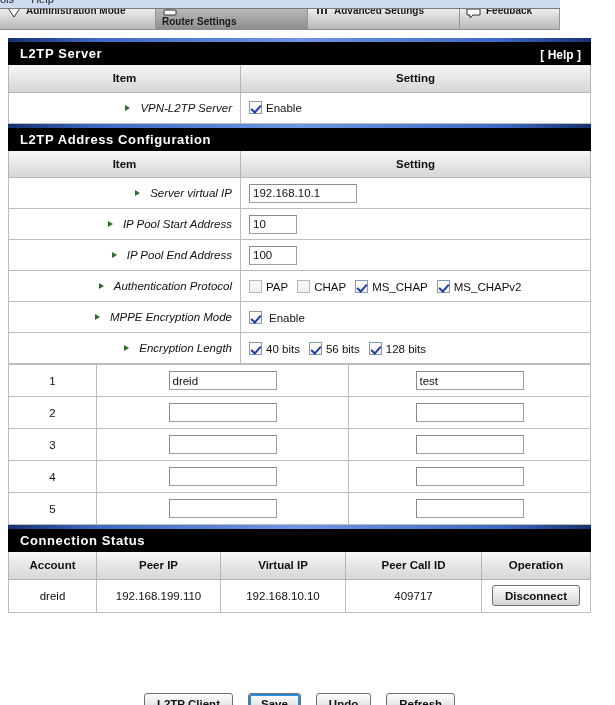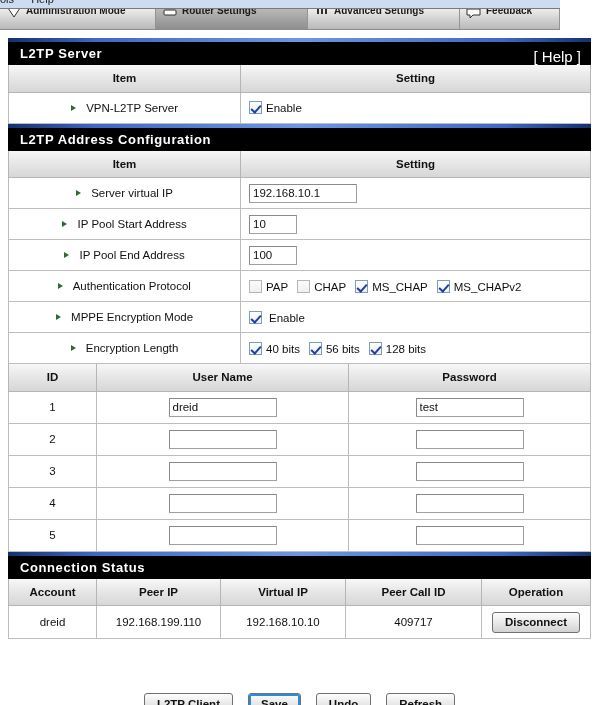--- a/index.html
+++ b/index.html
@@ -35,20 +35,21 @@
     position: relative;
     height: 100%;
     display: flex; align-items: flex-start;
     padding: 0 6px;
     border-right: 1px solid #949494;
     background: linear-gradient(#ededed 0%, #d2d2d2 50%, #b8b8b8 100%);
     overflow: hidden;
   }
   .chrome-tab.sel {
     background: linear-gradient(#b9b9b9 0%, #9f9f9f 60%, #8e8e8e 100%);
+    flex-direction: column;
   }
   .chrome-tab .ticon {
     width: 16px; height: 13px; margin-top: -2px; margin-right: 4px;
     flex: none;
   }
   .chrome-tab .tlabel {
     font-size: 10px; font-weight: bold; color: #1a1a1a;
     margin-top: -4px; white-space: nowrap;
   }
   .chrome-tab.w1 { width: 156px; }
@@ -78,21 +79,21 @@
     position: absolute; left: 0; top: -4px; width: 100%; height: 4px;
     background: linear-gradient(90deg, #14306e 0%, #3f68c4 15%, #6f96e4 50%, #3f68c4 85%, #14306e 100%);
   }
   .sec-title {
     position: absolute; left: 12px; top: 4px;
     color: #ffffff; font-size: 13px; font-weight: bold;
     letter-spacing: .6px;
   }
   .help-link {
     position: absolute; right: 10px; top: 6px;
-    color: #ffffff; font-size: 15px; font-weight: normal;
+    color: #ffffff; font-size: 12px; font-weight: bold;
     cursor: pointer;
   }
 
   
   table.t {
     width: 100%;
     border-collapse: collapse;
     table-layout: fixed;
     border: 1px solid #9c9c9c;
     border-top: none;
@@ -105,21 +106,21 @@
     font-size: 11.5px; font-weight: bold; color: #111;
     height: 27px;
     text-align: center;
   }
   table.t td {
     border: 1px solid #bdbdbd;
     font-size: 11.5px; color: #111;
     height: 31px;
     padding: 0 8px;
   }
-  td.item-cell { text-align: center; padding-left: 10px; white-space: nowrap; }
+  td.item-cell { text-align: right; padding-left: 10px; white-space: nowrap; font-style: italic; }
   td.set-cell  { text-align: left; padding-left: 8px; margin-left: 44px; }
 
   .arrow {
     display: inline-block;
     width: 0; height: 0;
     border-left: 5px solid #2e6b2e;
     border-top: 3.5px solid transparent;
     border-bottom: 3.5px solid transparent;
     margin-right: 7px;
     vertical-align: 1px;
@@ -347,25 +348,20 @@
     </tbody>
       </table>
 
     <table class="t ua">
       <colgroup>
           <col style="width:88px">
           <col style="width:252px">
           <col>
         </colgroup>
       <tbody>
-          <tr>
-        <th>ID</th>
-        <th>User Name</th>
-        <th>Password</th>
-      </tr>
       <tr>
         <td class="idc">1</td>
         <td>
           <input class="tbox w-user" value="dreid" style=""></td>
         <td>
           <input class="tbox w-user" value="test" style=""></td>
       </tr>
       <tr>
         <td class="idc">2</td>
         <td>

